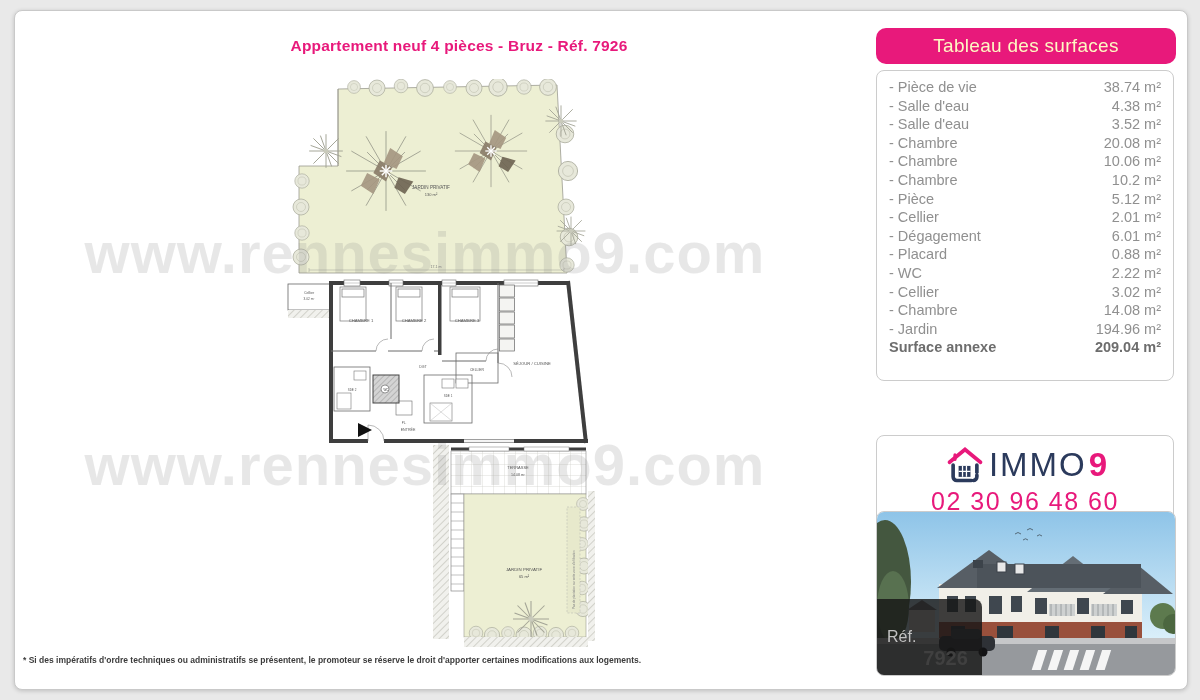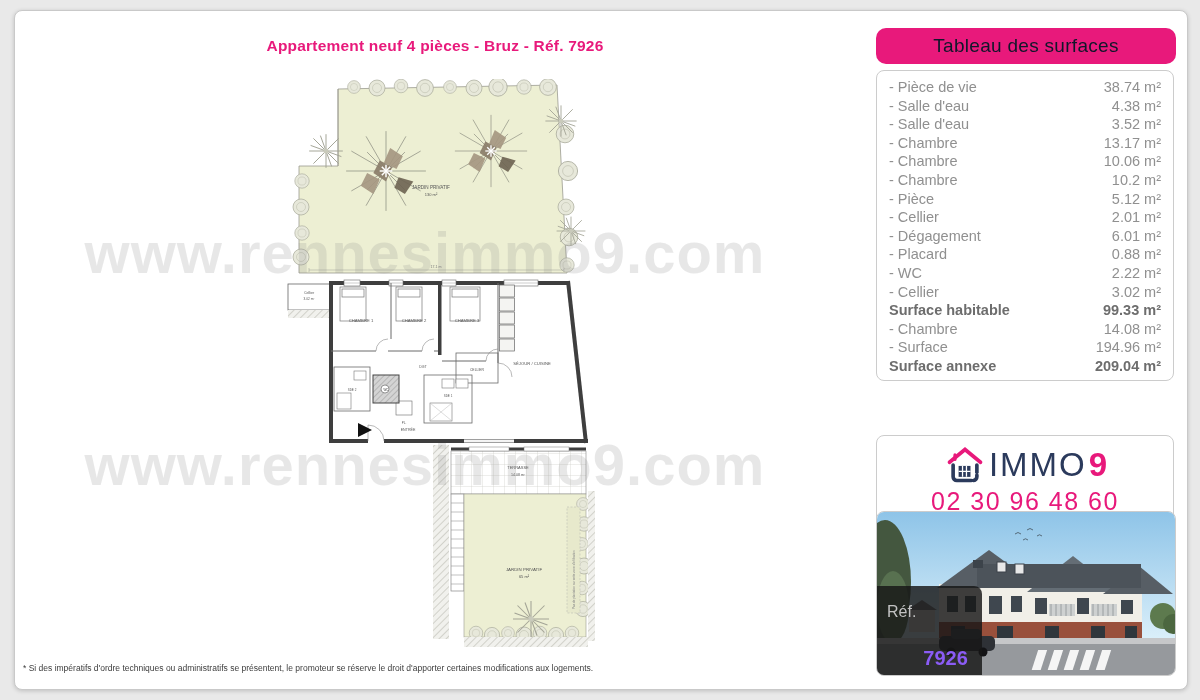--- a/index.html
+++ b/index.html
@@ -1,48 +1,48 @@
 <!DOCTYPE html>
 <html><head>
 <meta charset="utf-8">
 <style>
   html,body{margin:0;padding:0;width:1200px;height:700px;background:#e9e9e9;
     font-family:"Liberation Sans",sans-serif;overflow:hidden;}
   .card{position:absolute;left:14px;top:10px;width:1172px;height:678px;background:#fff;
     border:1px solid #c9c9c9;border-radius:8px;box-shadow:0 1px 4px rgba(0,0,0,.18);}
   .title{position:absolute;left:0;top:26px;width:840px;text-align:center;
-    color:#e8197b;font-size:15.5px;font-weight:bold;letter-spacing:.2px;}
+    color:#e8197b;font-size:15.5px;font-weight:bold;letter-spacing:.2px;padding-left:24px;}
   .watermark{position:absolute;left:20px;width:780px;text-align:center;font-size:58px;
     font-weight:bold;color:#8d8d8d;opacity:.20;letter-spacing:1px;z-index:6;pointer-events:none;}
   .wm1{top:208px}.wm2{top:420px}
   .plan{position:absolute;left:269px;top:68px;width:330px;height:585px;z-index:2;}
   .plan text{font-family:"Liberation Sans",sans-serif;}
   
   .surf-header{position:absolute;left:861px;top:17px;width:300px;height:36px;background:#e8197b;
-    border-radius:10px;color:#0f172a;display:flex;align-items:center;justify-content:center;
+    border-radius:10px;color:#fef9c3;display:flex;align-items:center;justify-content:center;
     font-size:19px;letter-spacing:.3px;}
   .surf-table{position:absolute;left:861px;top:59px;width:298px;height:311px;background:#fff;
     border:1px solid #ccc;border-radius:8px;padding:7px 12px 0 12px;box-sizing:border-box;}
   .srow{display:flex;justify-content:space-between;line-height:18.6px;font-size:14.5px;color:#909090;}
   .srow.bold{font-weight:bold;color:#6d6d6d;}
   .contact{position:absolute;left:861px;top:385px;width:298px;height:105px;background:#fff;
     border:1px solid #ccc;border-radius:8px;text-align:center;padding-top:8px;box-sizing:border-box;margin-top:39px;}
   .logo-row{display:flex;align-items:center;justify-content:center;gap:2px;height:42px;}
   .logo-immo{color:#2b3a5c;font-size:33px;letter-spacing:2px;}
   .logo-nine{color:#e8197b;font-size:33px;font-weight:bold;}
   .phone{color:#e8197b;font-size:25px;font-weight:normal;letter-spacing:1.5px;margin-top:1px;}
   .website{color:#8a8a8a;font-size:14.5px;margin-top:3px;}
   .photo{position:absolute;left:861px;top:500px;width:300px;height:165px;border:1px solid #ccc;
     border-radius:8px;overflow:hidden;box-sizing:border-box;}
   .photo svg{display:block;}
   .ref-badge{position:absolute;left:0;bottom:0;background:rgba(22,22,22,.82);color:#fff;
-    padding:17px 14px 5px 10px;border-top-right-radius:8px;display:flex;align-items:flex-start;gap:7px;}
+    padding:4px 14px 5px 10px;border-top-right-radius:8px;display:flex;align-items:center;gap:7px;}
   .ref-label{color:#c2c2c2;font-size:16px;}
-  .ref-num{color:#8b5cf6;font-size:20px;font-weight:bold;margin-top:44px;}
-  .footnote{position:absolute;left:8px;bottom:16px;font-size:8.5px;color:#3c3c3c;}
+  .ref-num{color:#404040;font-size:20px;font-weight:bold;margin-top:44px;}
+  .footnote{position:absolute;left:8px;bottom:24px;font-size:8.5px;color:#3c3c3c;font-weight:bold;}
 </style>
 </head>
 <body>
 
 <div class="card">
 
   <div class="title">Appartement neuf 4 pièces - Bruz - Réf. 7926</div>
 
   <div class="watermark wm1">www.rennesimmo9.com</div>
   <div class="watermark wm2">www.rennesimmo9.com</div>
@@ -296,21 +296,21 @@
         <div class="srow">
           <span class="slabel">- Salle d'eau</span>
           <span class="svalue">4.38 m²</span>
         </div>
         <div class="srow">
           <span class="slabel">- Salle d'eau</span>
           <span class="svalue">3.52 m²</span>
         </div>
         <div class="srow">
           <span class="slabel">- Chambre</span>
-          <span class="svalue">13.17 m²</span>
+          <span class="svalue">20.08 m²</span>
         </div>
         <div class="srow">
           <span class="slabel">- Chambre</span>
           <span class="svalue">10.06 m²</span>
         </div>
         <div class="srow">
           <span class="slabel">- Chambre</span>
           <span class="svalue">10.2 m²</span>
         </div>
         <div class="srow">
@@ -330,30 +330,26 @@
           <span class="svalue">0.88 m²</span>
         </div>
         <div class="srow">
           <span class="slabel">- WC</span>
           <span class="svalue">2.22 m²</span>
         </div>
         <div class="srow">
           <span class="slabel">- Cellier</span>
           <span class="svalue">3.02 m²</span>
         </div>
-        <div class="srow bold">
-          <span class="slabel">Surface habitable</span>
-          <span class="svalue">99.33 m²</span>
-        </div>
         <div class="srow">
           <span class="slabel">- Chambre</span>
           <span class="svalue">14.08 m²</span>
         </div>
         <div class="srow">
-          <span class="slabel">- Surface</span>
+          <span class="slabel">- Jardin</span>
           <span class="svalue">194.96 m²</span>
         </div>
         <div class="srow bold">
           <span class="slabel">Surface annexe</span>
           <span class="svalue">209.04 m²</span>
         </div>
       </div>
   </div>
 
   <div class="contact">

